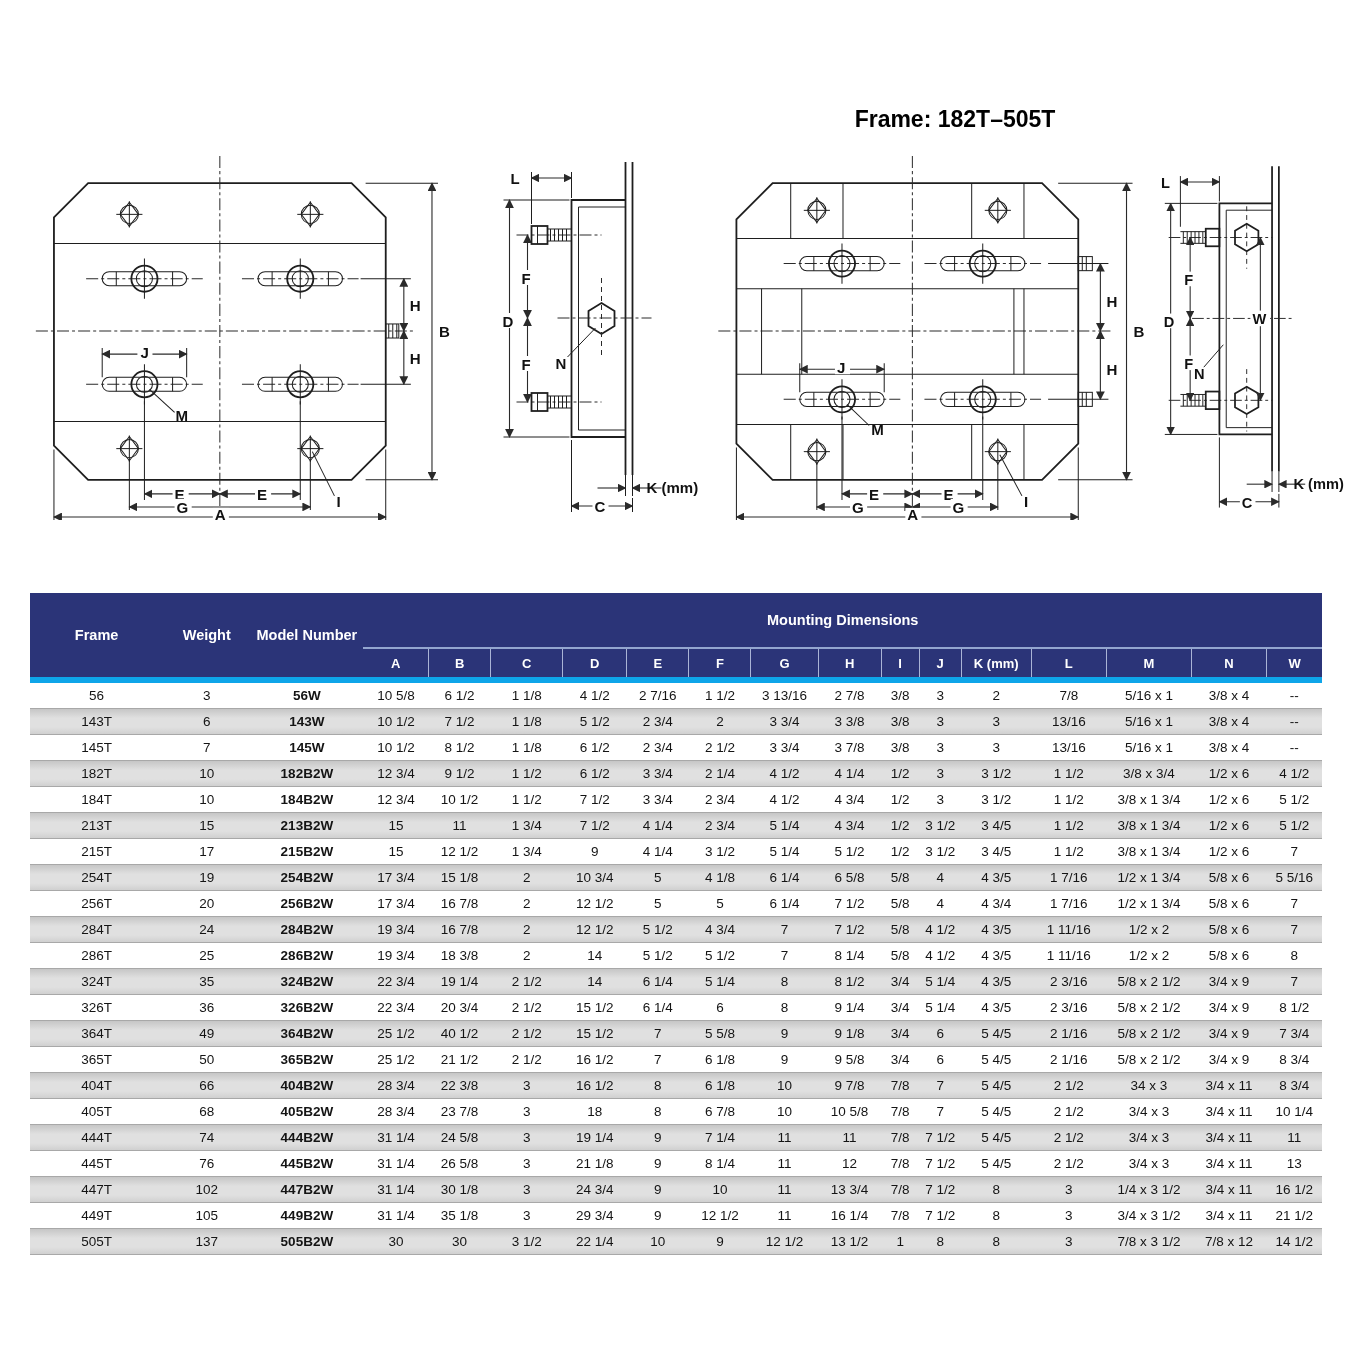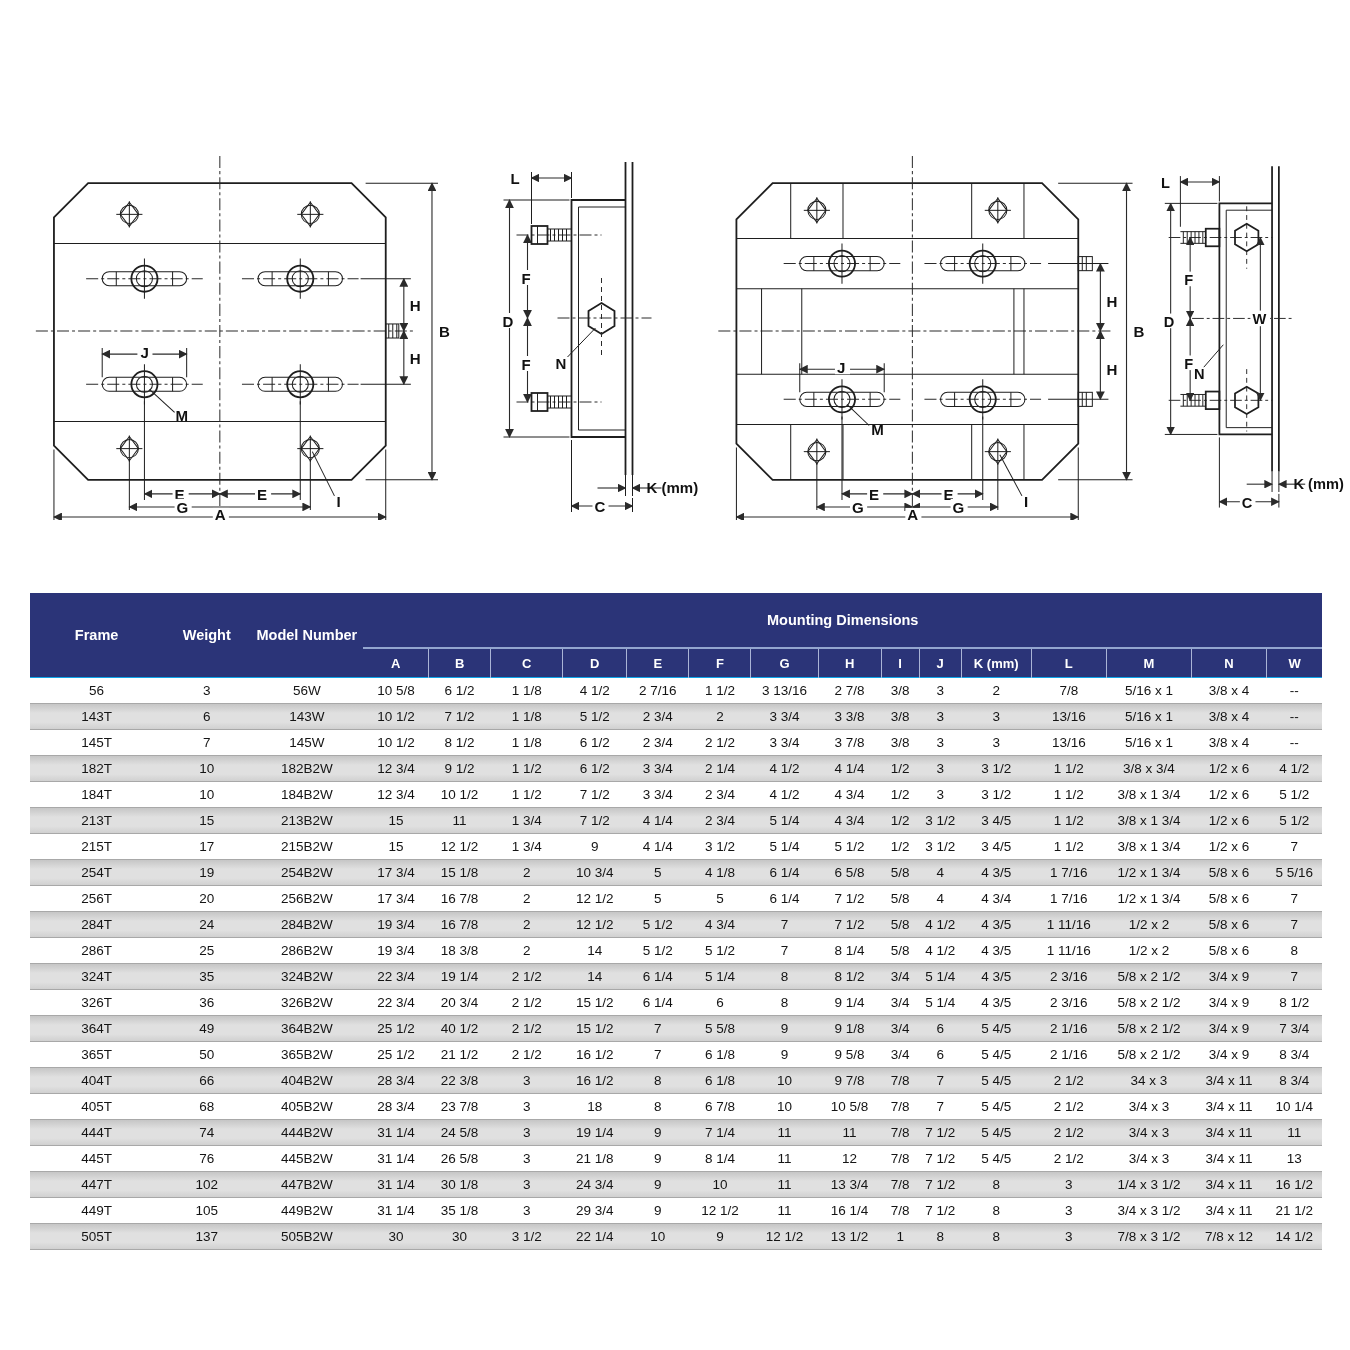--- a/index.html
+++ b/index.html
@@ -18,28 +18,29 @@
 
   .tablewrap{position:absolute;left:30px;top:593px;width:1292px;}
   table{border-collapse:collapse;table-layout:fixed;width:1292px;font-size:13.5px;}
   thead th{background:#2b3478;color:#fff;font-weight:bold;text-align:center;}
   tr.mainhead th{height:52px;font-size:14.5px;}
   tr.subhead th{height:26px;font-size:13px;border-left:1px solid #aab4d6;border-top:2px solid #93a5cf;}
   tr.subhead th:first-child{border-left:none;}
   tbody td{text-align:center;height:25px;padding:0 2px;border-bottom:1px solid #a8a8a8;
            color:#141414;white-space:nowrap;overflow:hidden;}
   tbody tr.alt{background:linear-gradient(180deg,#c6c6c6 0,#e0e0e0 35%,#e0e0e0 70%,#cecece 100%);padding-left:37px;}
-  tbody td.model{font-weight:normal;}
-  tbody tr:first-child td{border-top:1px solid #0ea5e9;}
+  tbody td.model{font-weight:bold;}
+  tbody tr:first-child td{border-top:6px solid #0ea5e9;}
 </style>
 </head>
 <body>
 
 <div class="canvas">
 
+  <div class="fig-title" style="left:820px;top:106px;width:270px;">Frame: 182T–505T</div>
 
   <svg style="left:30px;top:148px;" width="440" height="372" viewBox="0 0 430 370">
     <defs>
       <marker id="p1a" viewBox="0 0 10 10" refX="9" refY="5" markerWidth="8" markerHeight="8" orient="auto-start-reverse">
         <path d="M0,0 L10,5 L0,10 z" fill="#2a2a2a"></path>
       </marker>
       <g id="p1hole">
         <circle class="thin" r="9"></circle>
         <path class="thin" d="M0,-12 L9,0 L0,12 L-9,0 Z"></path>
         <line class="thin" x1="-13" y1="0" x2="13" y2="0"></line>

